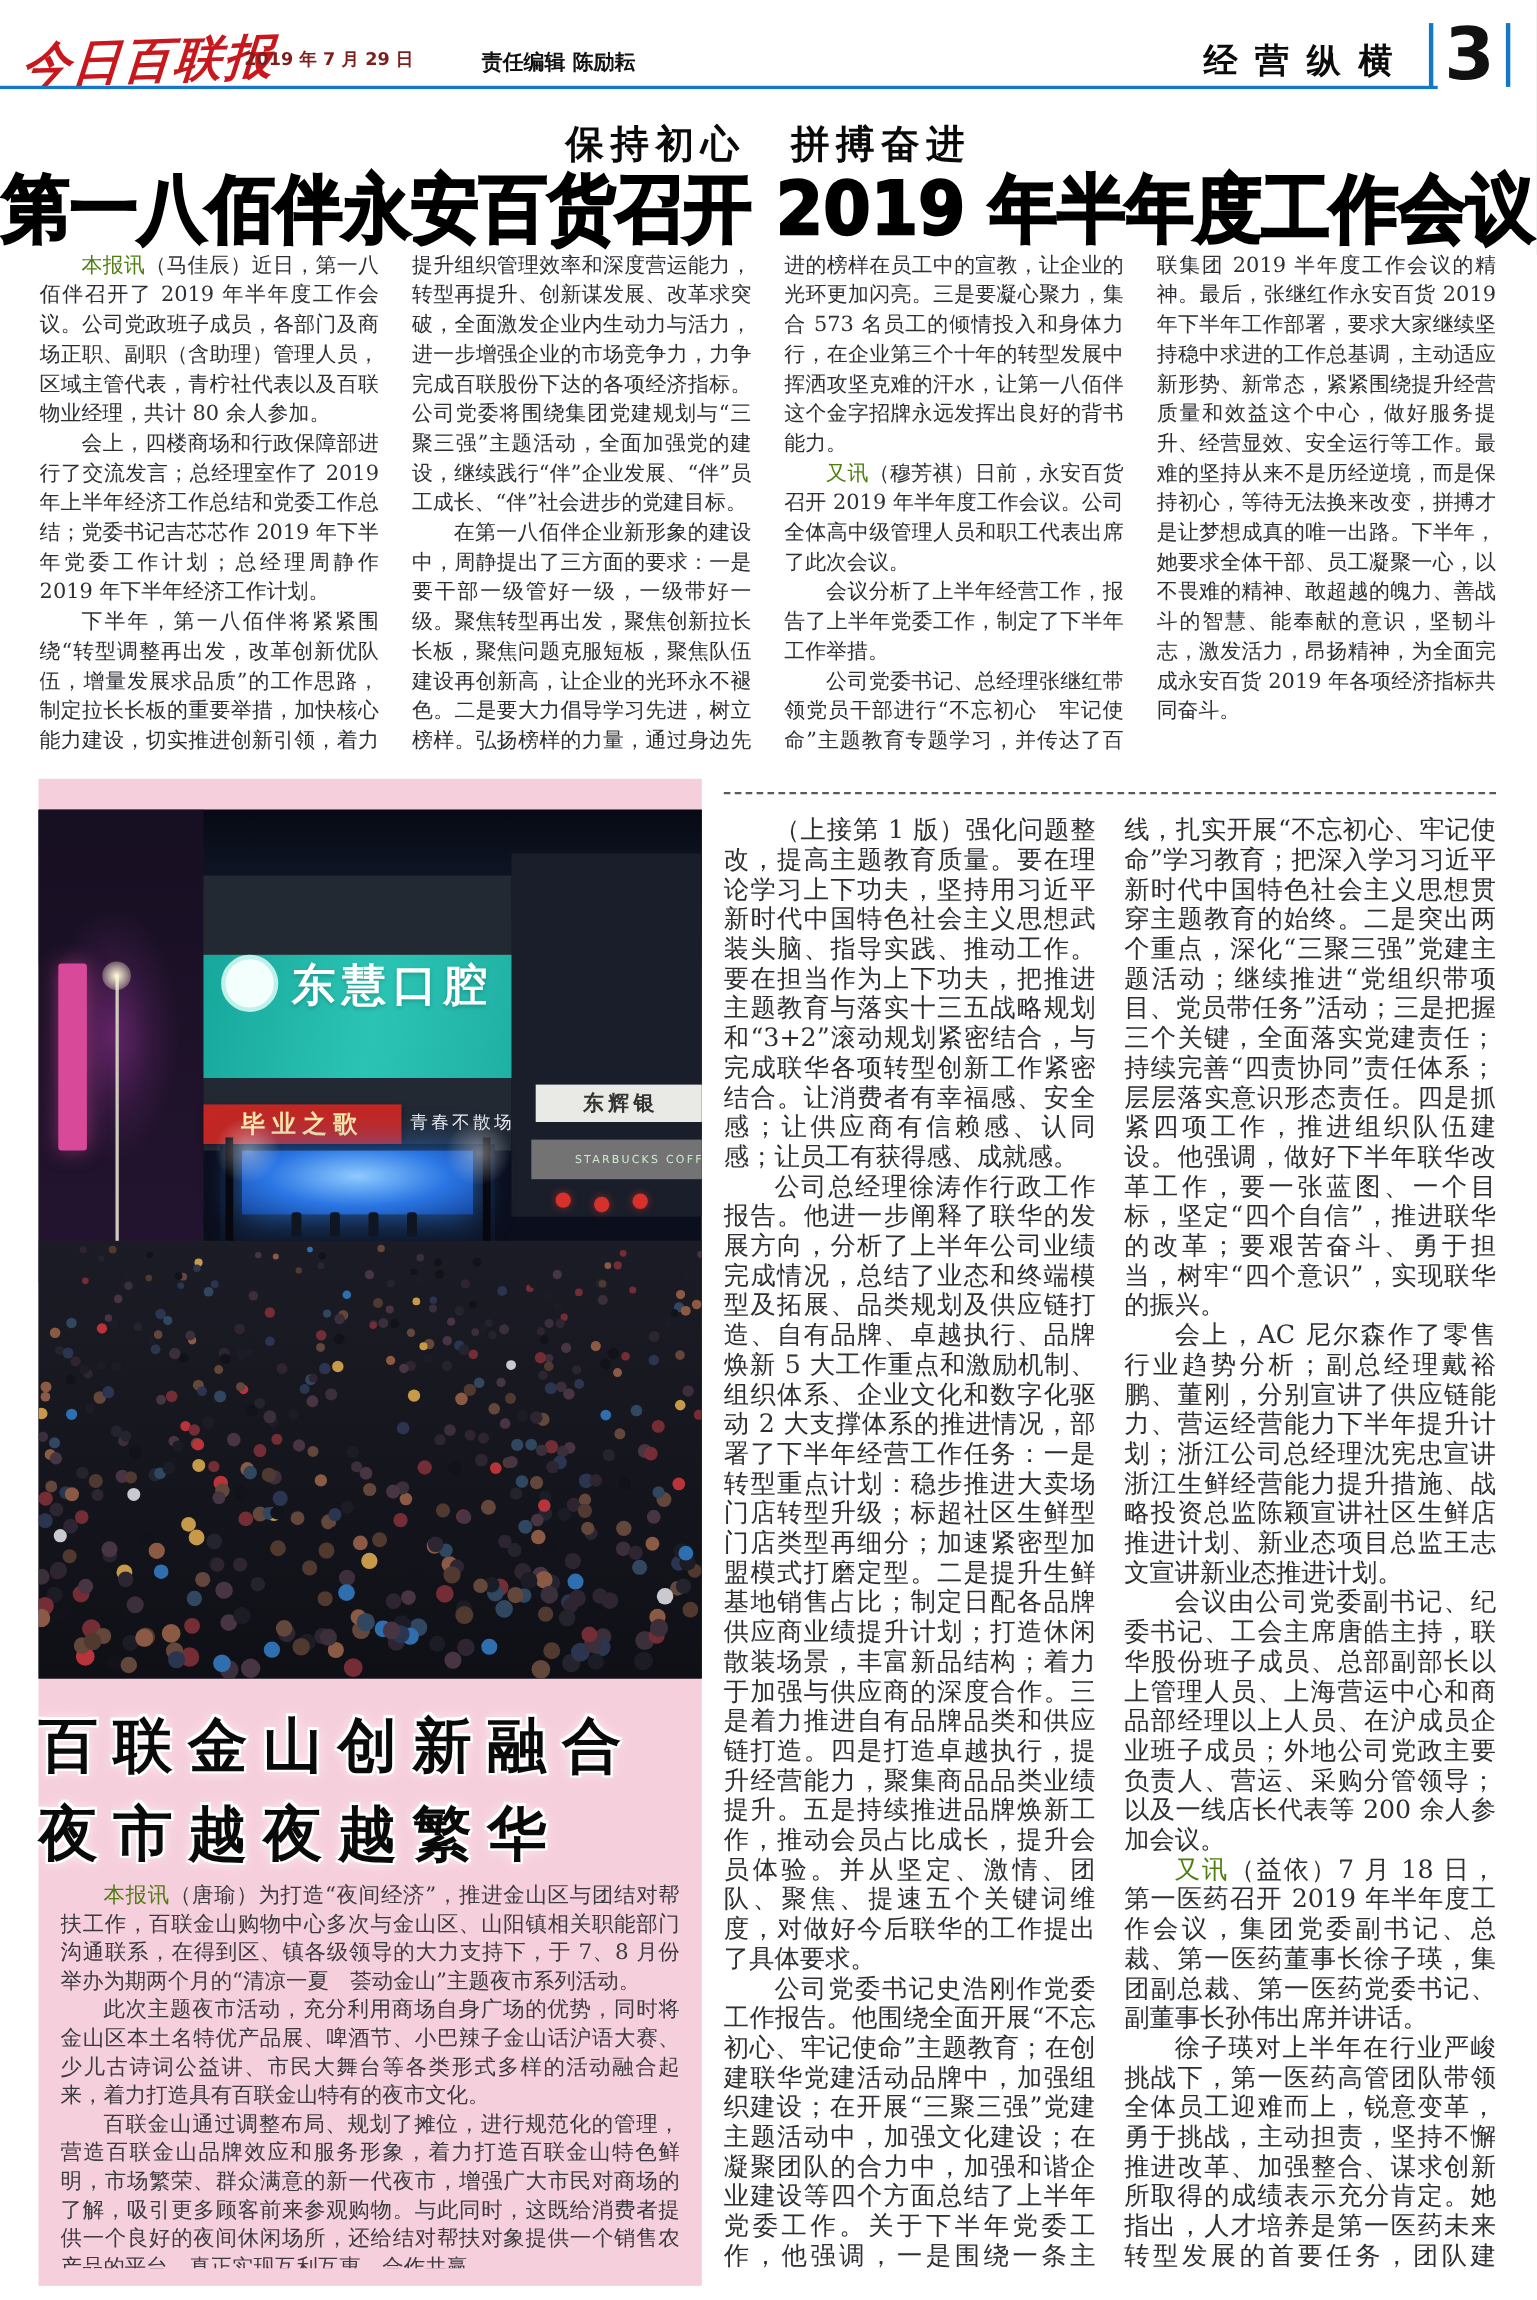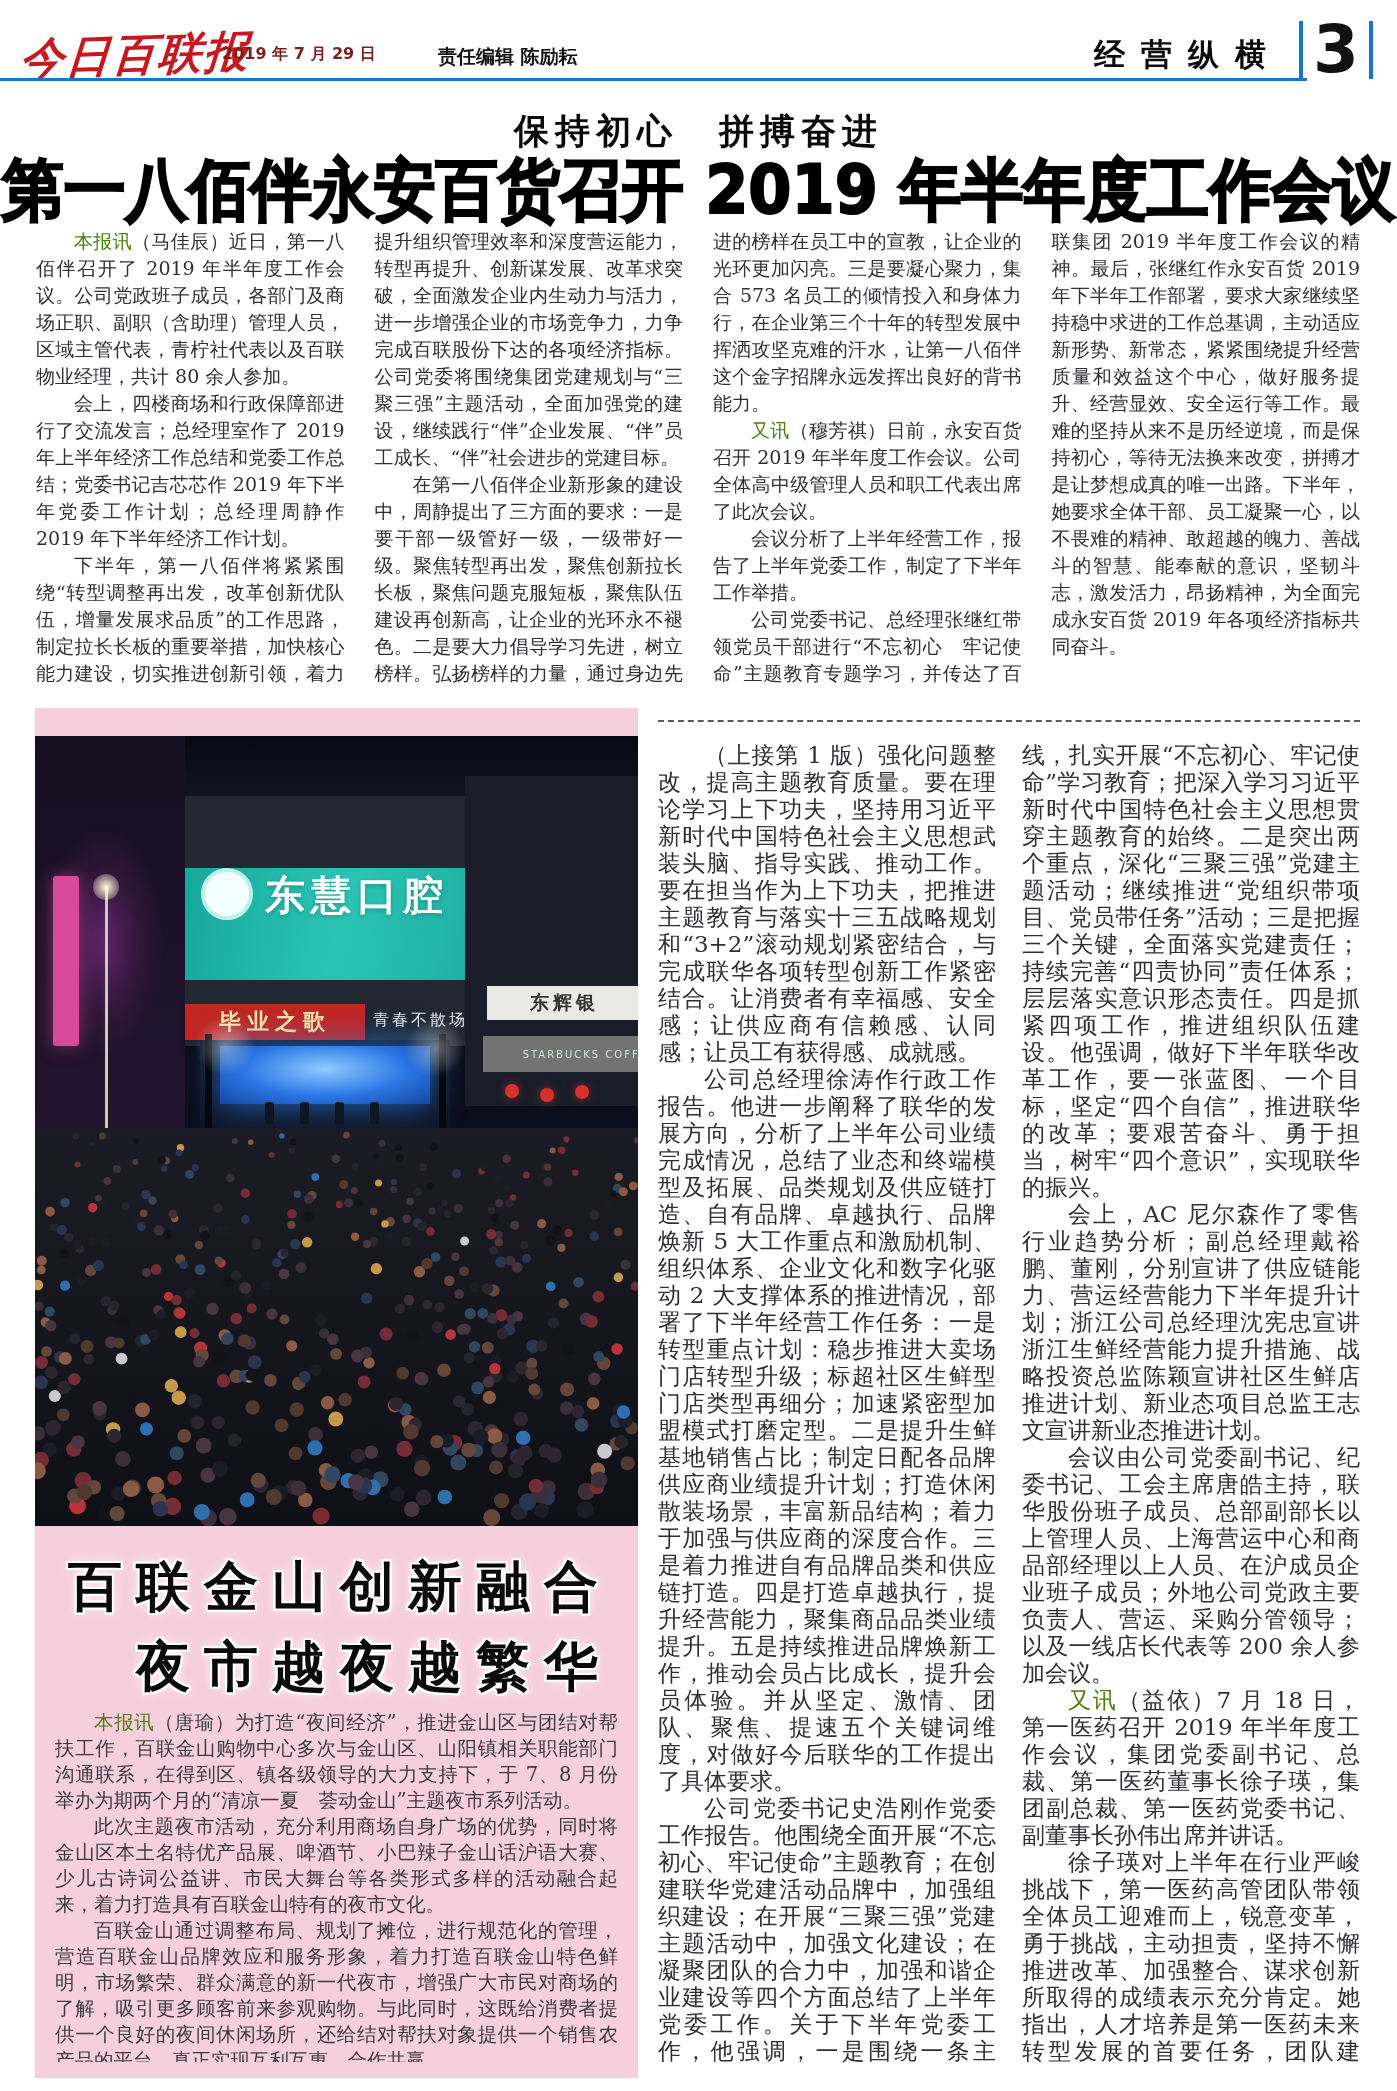--- a/index.html
+++ b/index.html
@@ -84,21 +84,21 @@
     background:radial-gradient(ellipse at 50% 40%,#8ecbff,#2a76e4 55%,#15479e);
     box-shadow:0 0 34px #2f7fe8cc;}
   .truss{position:absolute;top:298px;width:7px;height:100px;background:#07070f;}
   .stage-fig{position:absolute;top:366px;width:9px;height:22px;background:#101522;border-radius:3px 3px 0 0;}
   .spot{position:absolute;width:60px;height:60px;border-radius:50%;
     background:radial-gradient(#ffffff66,#ffffff00 70%);}
   .crowd-base{position:absolute;left:0;top:392px;width:603px;height:398px;
     background:linear-gradient(#1c1c26,#0f0f16);}
   .crowd-svg{position:absolute;left:0;top:0;width:603px;height:790px;}
   
-  .calli{position:absolute;left:0;top:838px;width:577px;text-align:right;
+  .calli{position:absolute;left:0;top:838px;width:577px;text-align:left;
     font-family:"DejaVu Serif",serif;font-weight:bold;font-size:54px;color:#0a0a0a;
     letter-spacing:14px;line-height:80px;
     text-shadow:2px 0 0 #fff,-2px 0 0 #fff,0 2px 0 #fff,0 -2px 0 #fff,
       2px 2px 0 #fff,-2px -2px 0 #fff,2px -2px 0 #fff,-2px 2px 0 #fff,0 0 12px #fff;}
   .pink-art{position:absolute;left:20px;top:1002px;width:563px;height:352px;
     font-size:19.5px;line-height:26px;color:#3a3a40;overflow:hidden;}
 </style>
 </head>
 <body>
 

